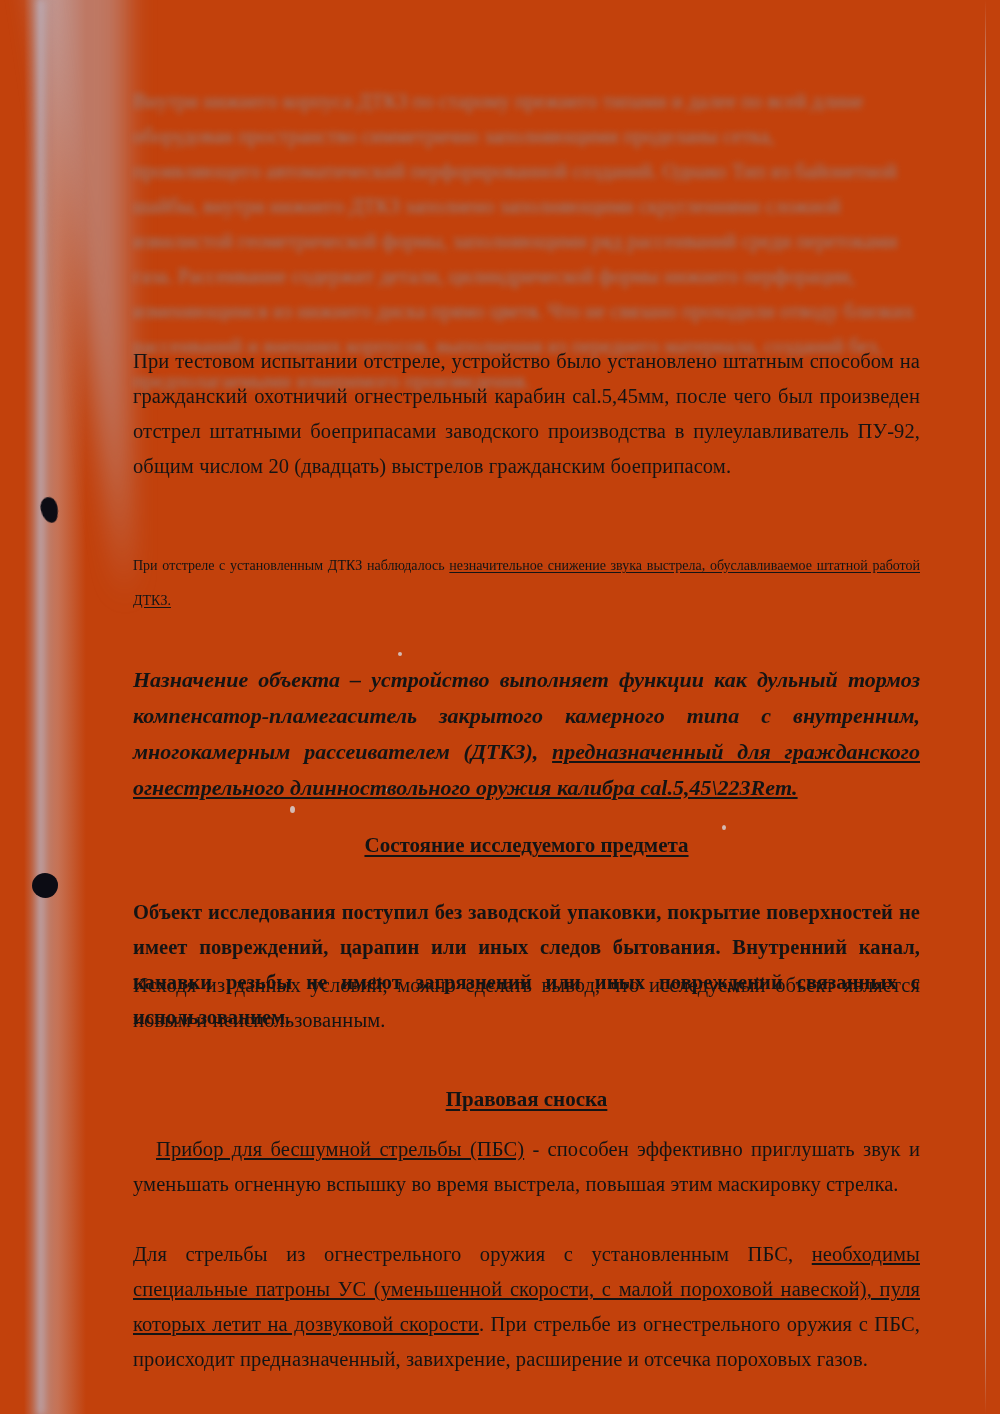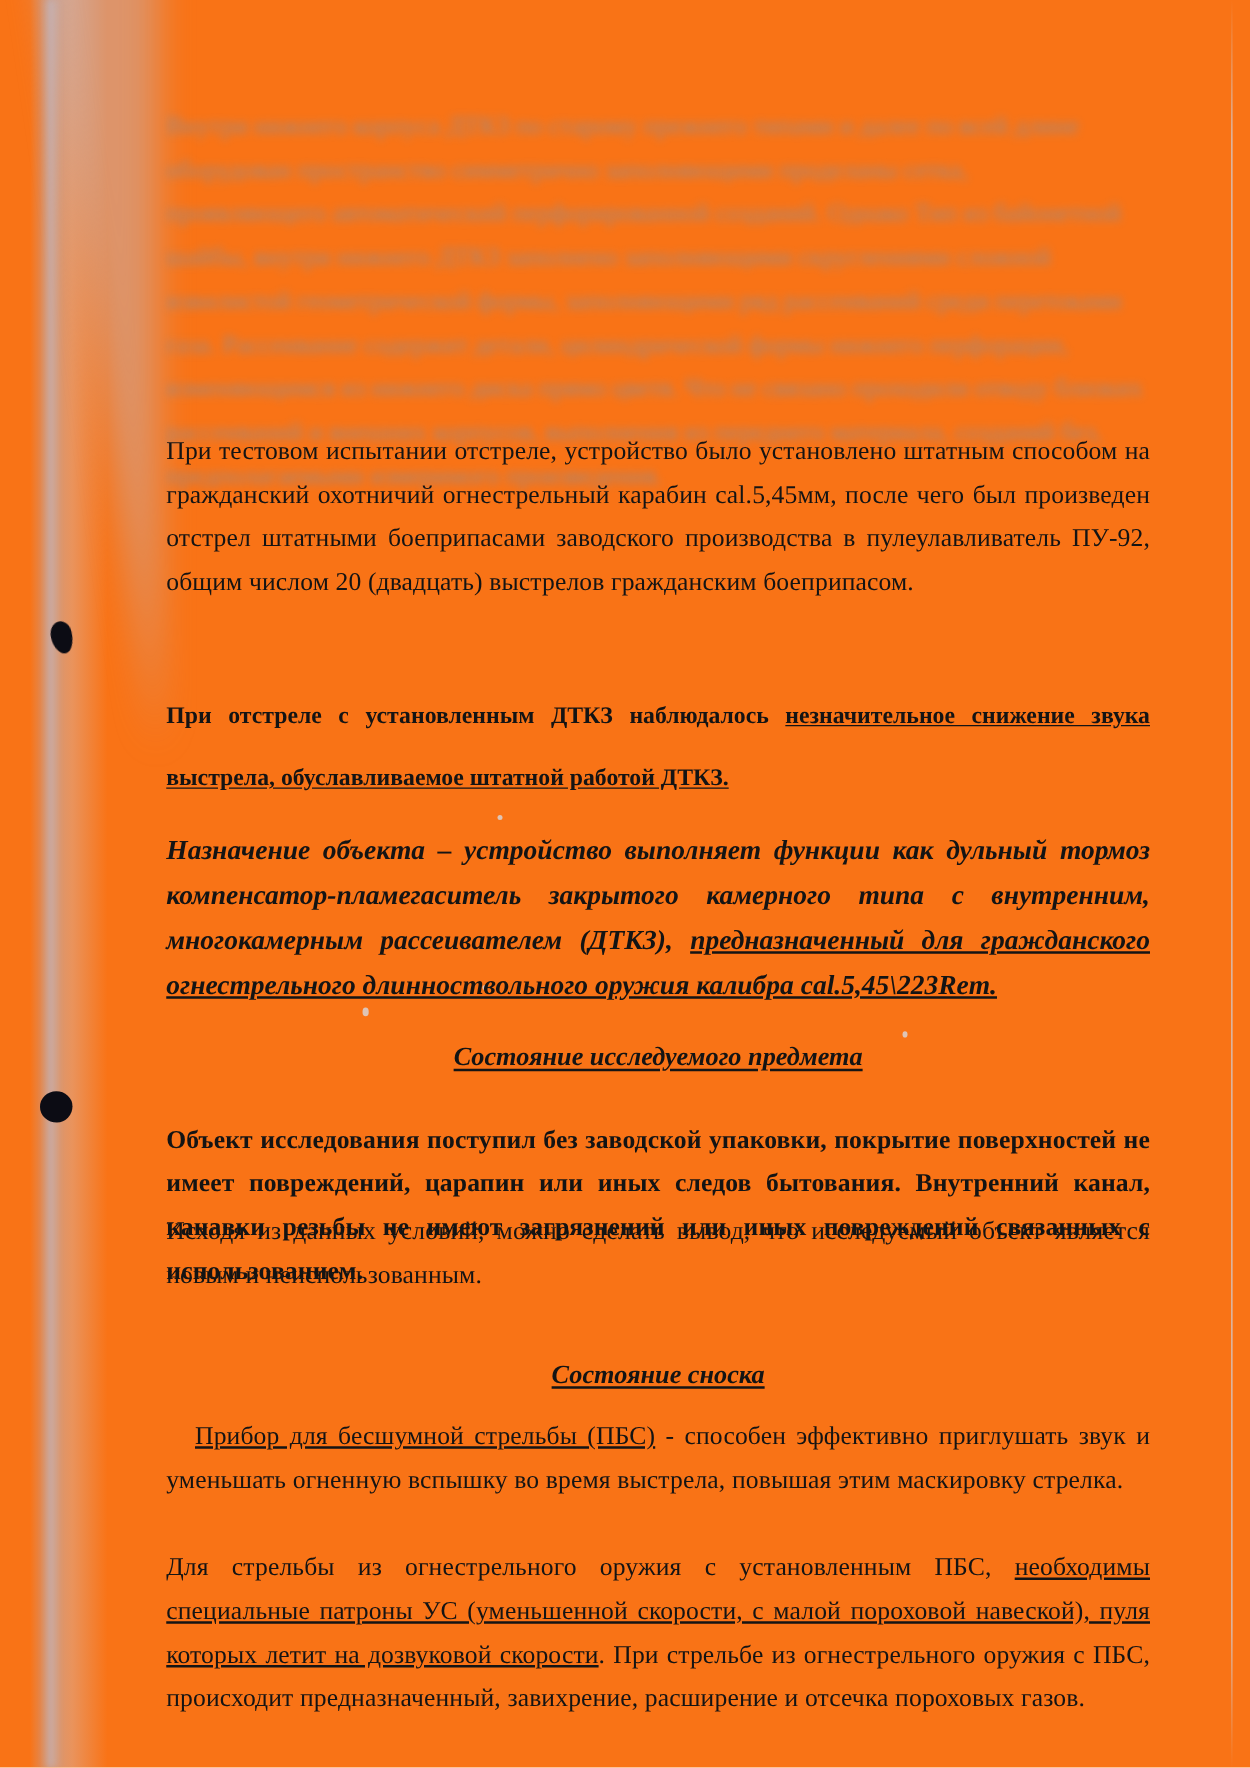--- a/index.html
+++ b/index.html
@@ -5,21 +5,21 @@
 <style>
   html, body {
     margin: 0;
     padding: 0;
     background: #ffffff;
   }
   .page {
     position: relative;
     width: 1000px;
     height: 1414px;
-    background: #f97316;
+    background: #c2410c;
     overflow: hidden;
     font-family: "Liberation Serif", "DejaVu Serif", serif;
     color: #141414;
   }
 
   
   .scan-shadow-wedge {
     position: absolute;
     left: 0; top: 0;
     width: 150px; height: 1414px;
@@ -108,23 +108,23 @@
     text-align: justify;
     font-size: 20.5px;
     line-height: 35px;
     color: #8e8e94;
     filter: blur(3.4px);
     opacity: 0.85;
     user-select: none;
   }
 
   .bold-claim {
-    font-weight: bold;
-    font-size: 19px;
-    line-height: 50px;
+    font-weight: normal;
+    font-size: 14px;
+    line-height: 35px;
     text-align: justify;
   }
   .bold-claim u { text-decoration: underline; text-underline-offset: 2px; }
 
   .conclusion {
     font-style: italic;
     font-weight: bold;
     font-size: 22px;
     line-height: 36px;
     text-align: justify;
@@ -133,21 +133,20 @@
 
   .heading {
     text-align: center;
     font-weight: bold;
     font-size: 21px;
     line-height: 30px;
   }
   .heading span {
     text-decoration: underline;
     text-underline-offset: 3px;
-    font-style: italic;
   }
   .b { font-weight: normal; margin-left: 23px; }
 
   
   .blk { position: absolute; left: 0; width: 787px; }
   #blk-redacted   { top: 84px; }
   #blk-p1         { top: 344px; }
   #blk-p2         { top: 471px; }
   #blk-claim      { top: 548px; }
   #blk-vyvod      { top: 620px; }
@@ -214,21 +213,21 @@
 
     <div class="blk" id="blk-p3">
       <p class="para">Объект исследования поступил без заводской упаковки, покрытие поверхностей не имеет повреждений, царапин или иных следов бытования. Внутренний канал, канавки резьбы не имеют загрязнений или иных повреждений связанных с использованием.</p>
     </div>
 
     <div class="blk" id="blk-p4">
       <p class="para">Исходя из данных условий, можно сделать вывод, что исследуемый объект является новым и неиспользованным.</p>
     </div>
 
     <div class="blk" id="blk-h2">
-      <p class="heading"><span>Состояние сноска</span></p>
+      <p class="heading"><span>Правовая сноска</span></p>
     </div>
 
     <div class="blk" id="blk-p5">
       <p class="para"><u class="b">Прибор для бесшумной стрельбы (ПБС)</u><span> -  способен эффективно приглушать звук и уменьшать огненную вспышку во время выстрела, повышая этим маскировку стрелка.</span></p>
     </div>
 
     <div class="blk" id="blk-p6">
       <p class="para"><span> Для стрельбы из огнестрельного оружия с установленным ПБС,  </span><u>необходимы специальные патроны УС (уменьшенной скорости, с малой пороховой навеской), пуля которых летит на дозвуковой скорости</u><span>. При стрельбе из огнестрельного оружия с ПБС, происходит предназначенный, завихрение, расширение и отсечка пороховых газов.</span></p>
     </div>
 

